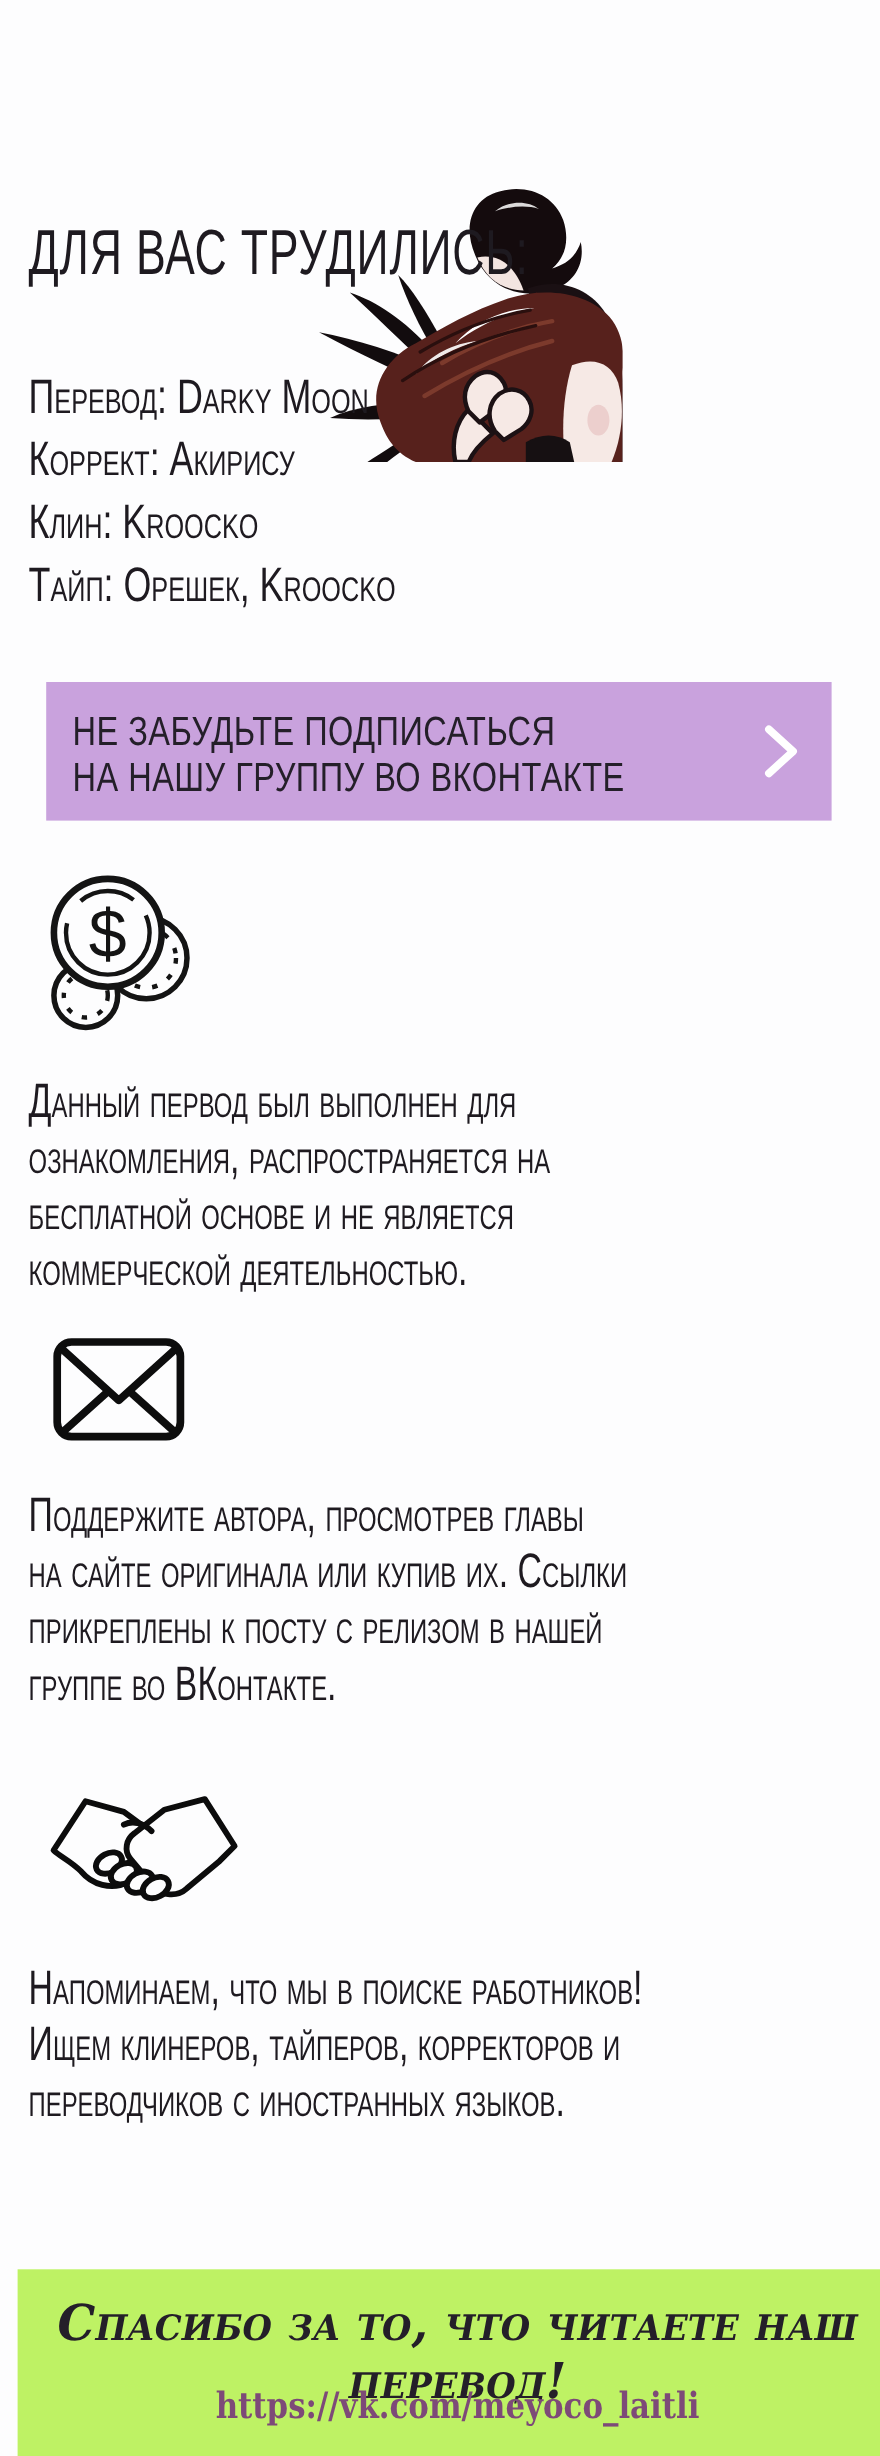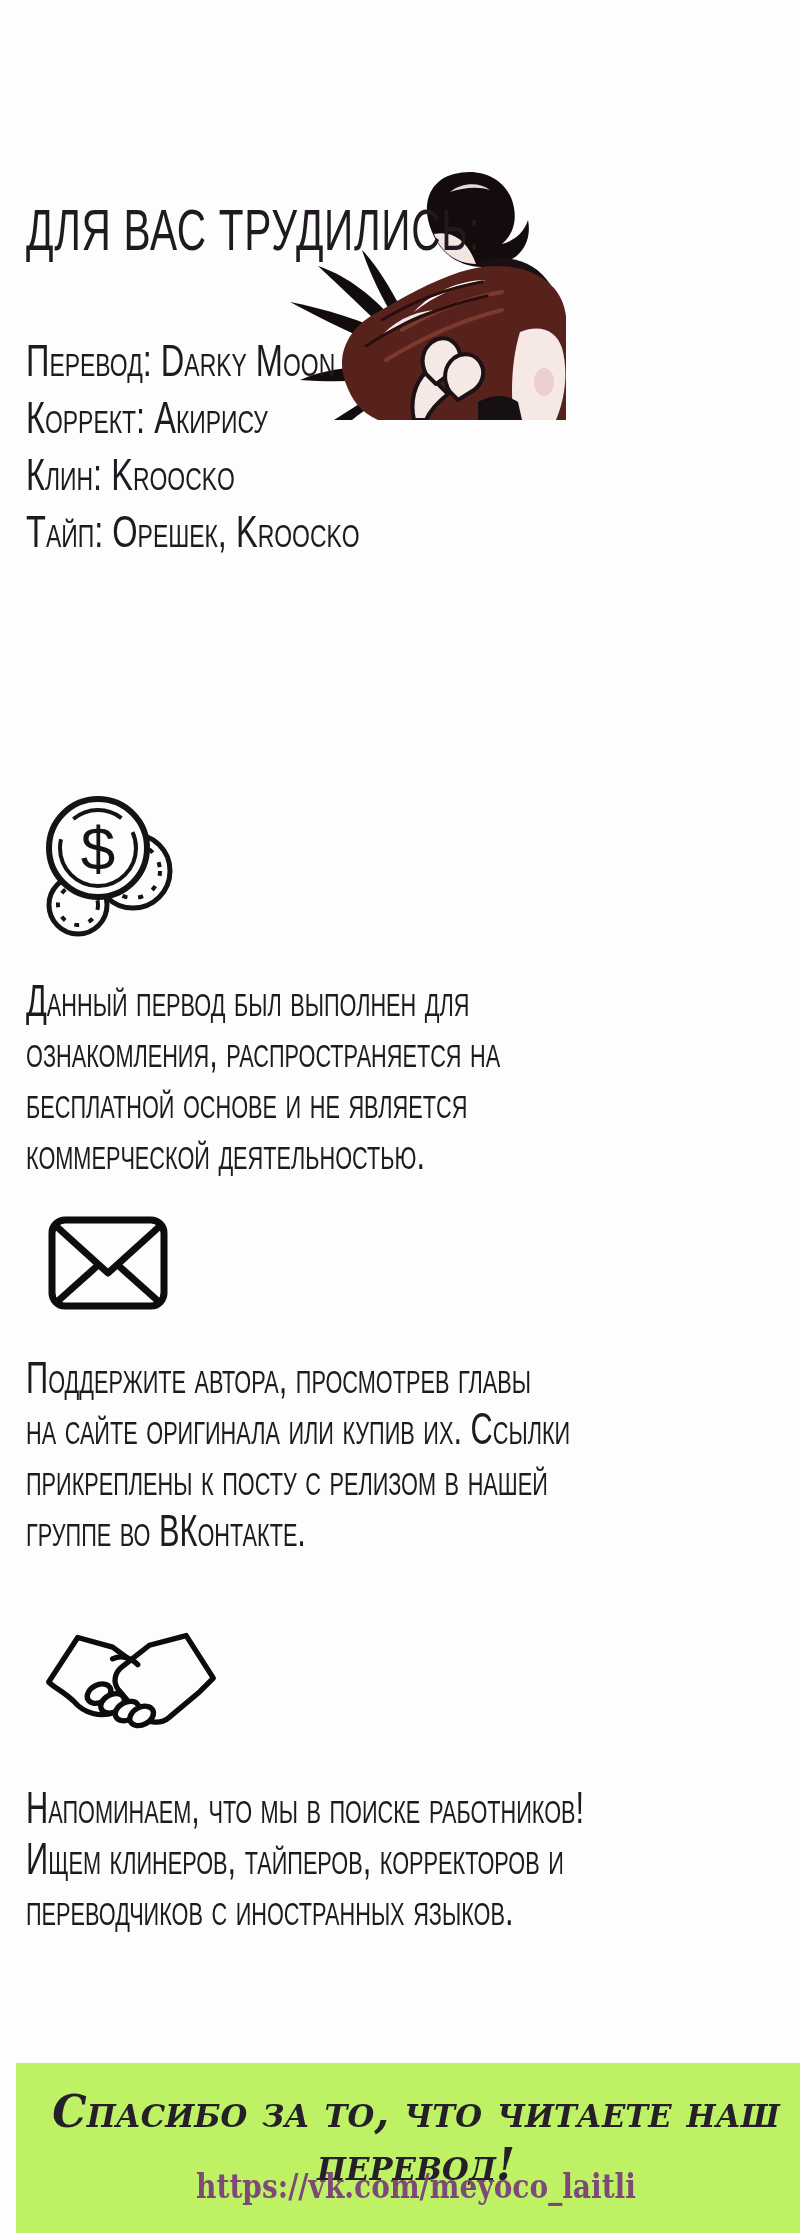--- a/index.html
+++ b/index.html
@@ -114,20 +114,29 @@
   </div>
 
   <div class="heading cond">ДЛЯ ВАС ТРУДИЛИСЬ:</div>
   <div class="credits cond">
     <div>Перевод: Darky Moon</div>
     <div>Коррект: Акирису</div>
     <div>Клин: Kroocko</div>
     <div>Тайп: Орешек, Kroocko</div>
   </div>
 
+  <div class="banner">
+    <div class="banner-text">
+      <div>НЕ ЗАБУДЬТЕ ПОДПИСАТЬСЯ</div>
+      <div>НА НАШУ ГРУППУ ВО ВКОНТАКТЕ</div>
+    </div>
+    <svg class="banner-chevron" width="36" height="54" viewBox="0 0 36 54">
+      <polyline points="7,7 29,27 7,47" fill="none" stroke="#ffffff" stroke-width="7" stroke-linecap="round" stroke-linejoin="round"></polyline>
+    </svg>
+  </div>
 
   <div class="icon icon-coins">
     <svg width="140" height="152" viewBox="0 0 140 152">
       <g stroke="#141414" fill="none">
         <circle cx="95" cy="85" r="37" stroke-width="5" fill="#fdfdfe"></circle>
         <circle cx="95" cy="85" r="27" stroke-width="4" stroke-dasharray="5 11"></circle>
         <circle cx="40" cy="119" r="29" stroke-width="5" fill="#fdfdfe"></circle>
         <circle cx="40" cy="119" r="20" stroke-width="4" stroke-dasharray="5 10"></circle>
         <circle cx="60" cy="62" r="49" stroke-width="6" fill="#fdfdfe"></circle>
         <circle cx="60" cy="62" r="38" stroke-width="4" stroke-dasharray="128 24 52 18"></circle>

